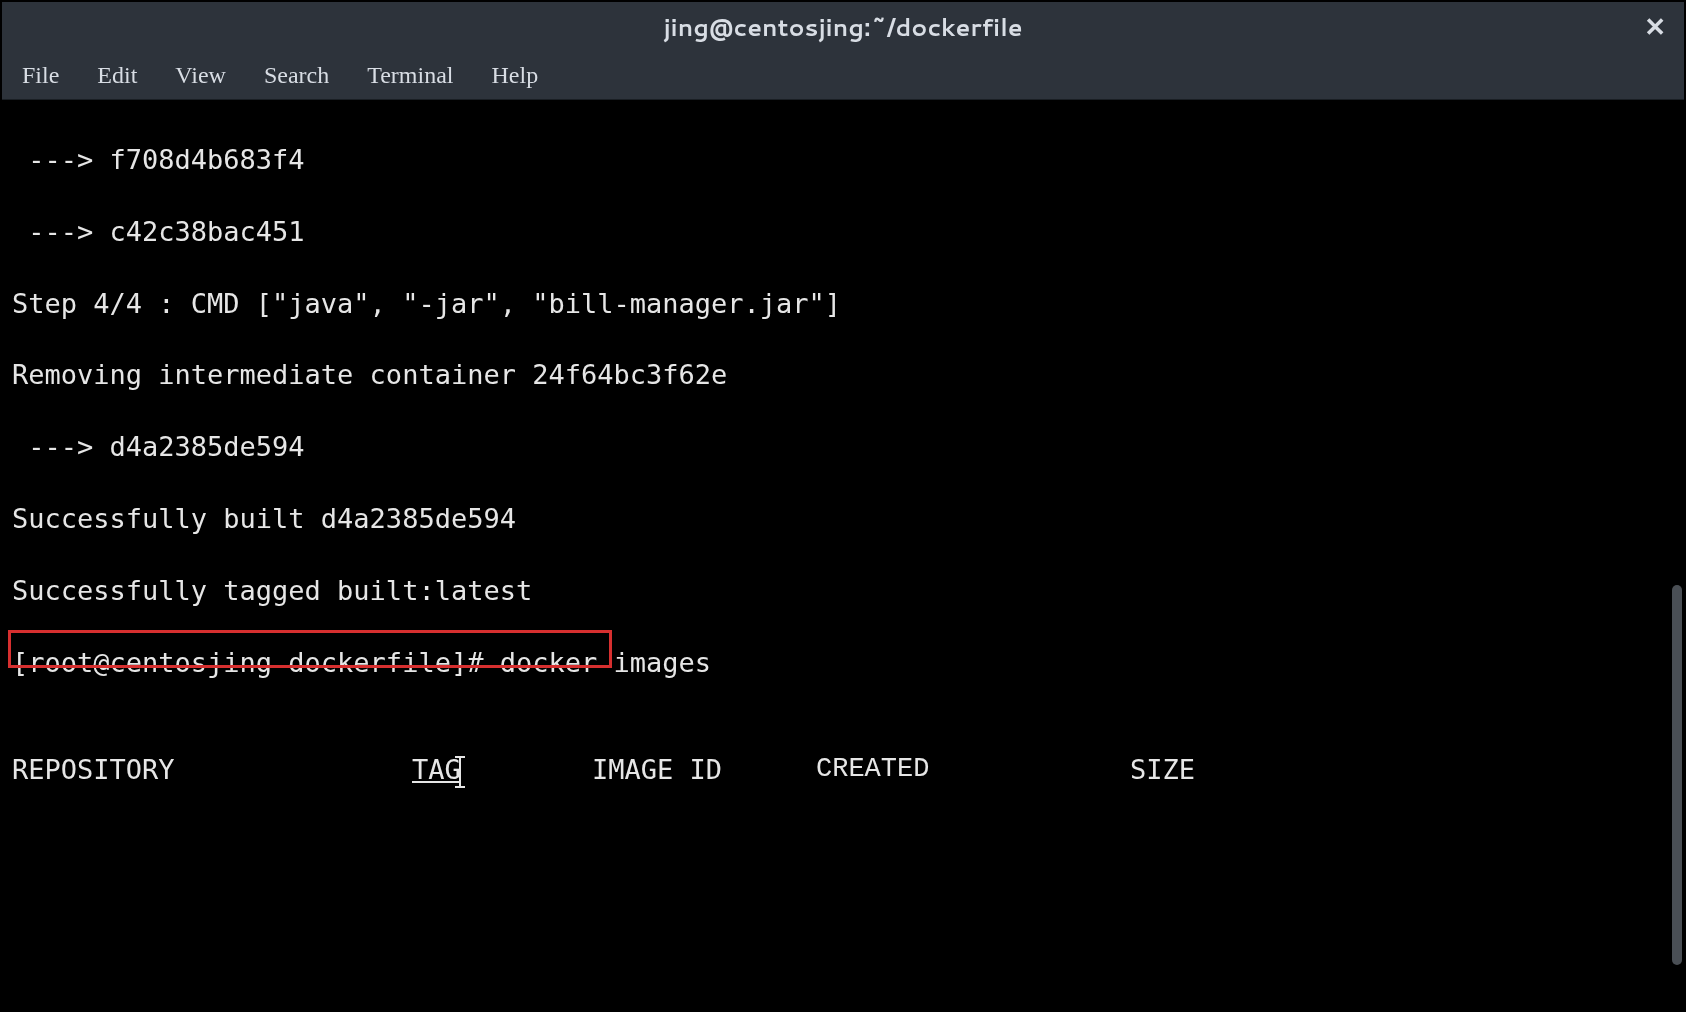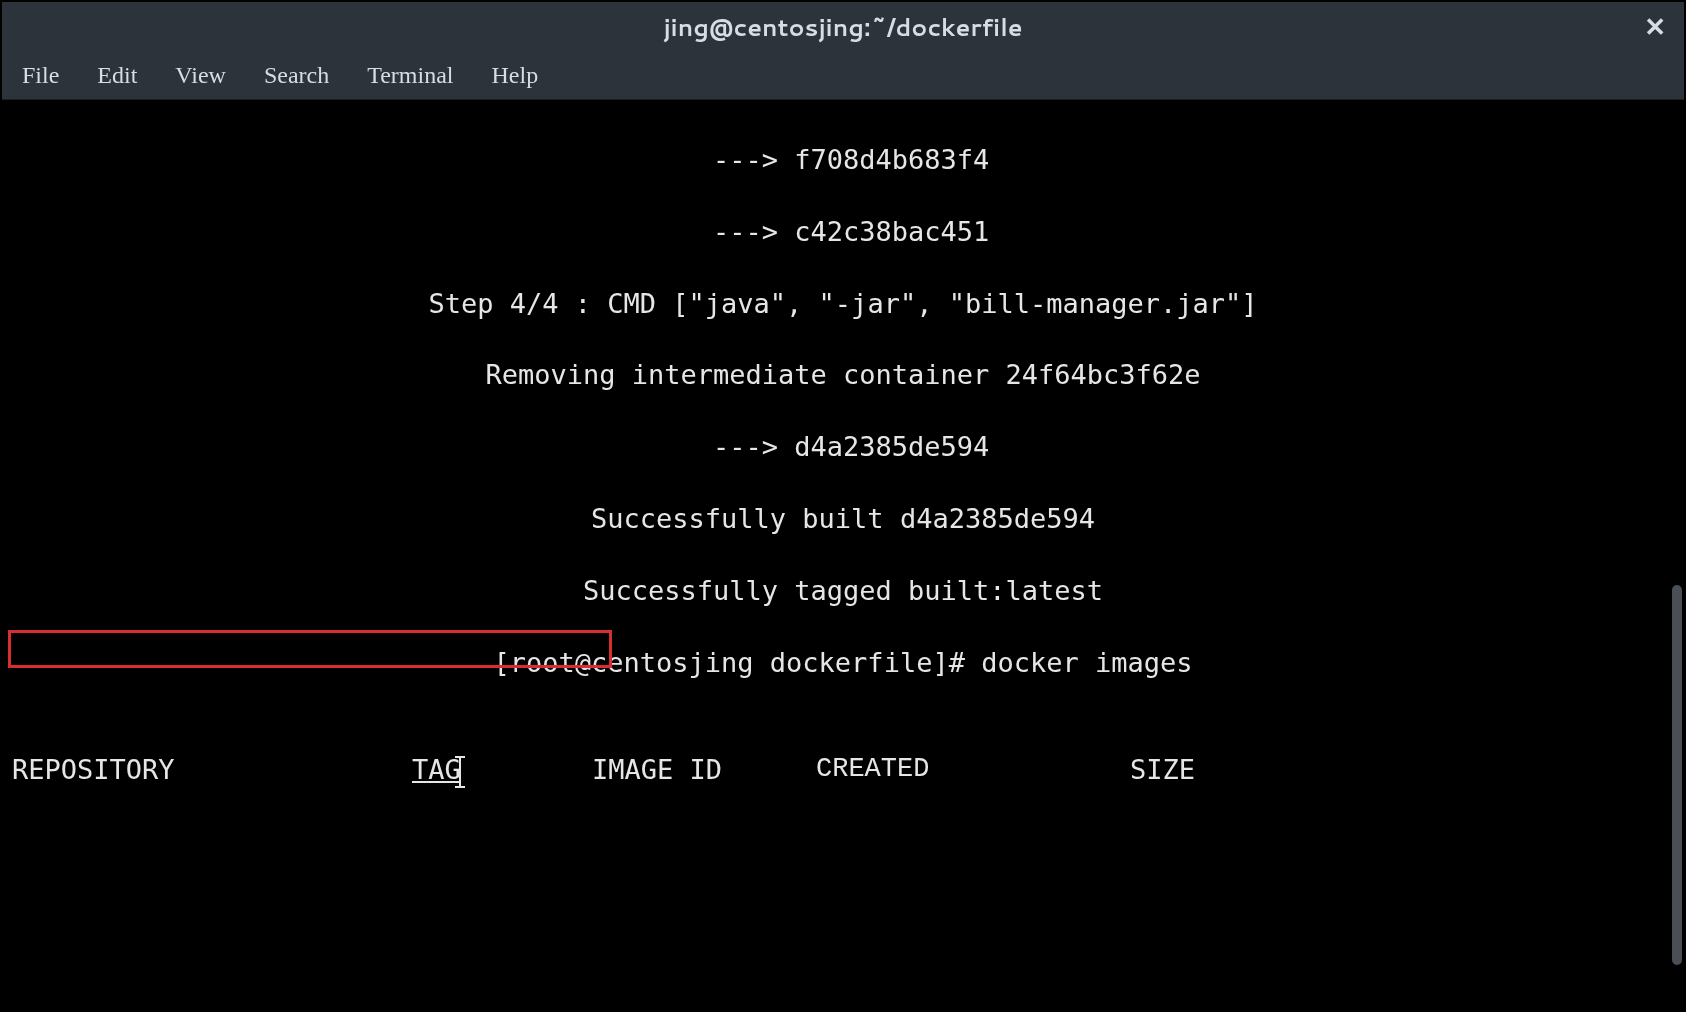--- a/index.html
+++ b/index.html
@@ -68,21 +68,21 @@
   }
   .scrollbar {
     position: absolute;
     right: 2px;
     top: 485px;
     width: 10px;
     height: 380px;
     background: #4a4f55;
     border-radius: 5px;
   }
-  .row { display: block; text-align: center; }
+  .row { display: block; }
   .tbl { display: block; }
   .tbl .r { display: flex; }
   .tbl .c0 { width: 400px; flex-shrink:0; }
   .tbl .c1 { width: 180px; flex-shrink:0;text-decoration:underline; }
   .tbl .c2 { width: 224px; flex-shrink:0; }
   .tbl .c3 { width: 314px; flex-shrink:0;font-family:Liberation Mono, monospace; }
   .tbl .c4 { flex: 1; }
   .highlight-box {
     position: absolute;
     border: 3px solid #d62f2f;

